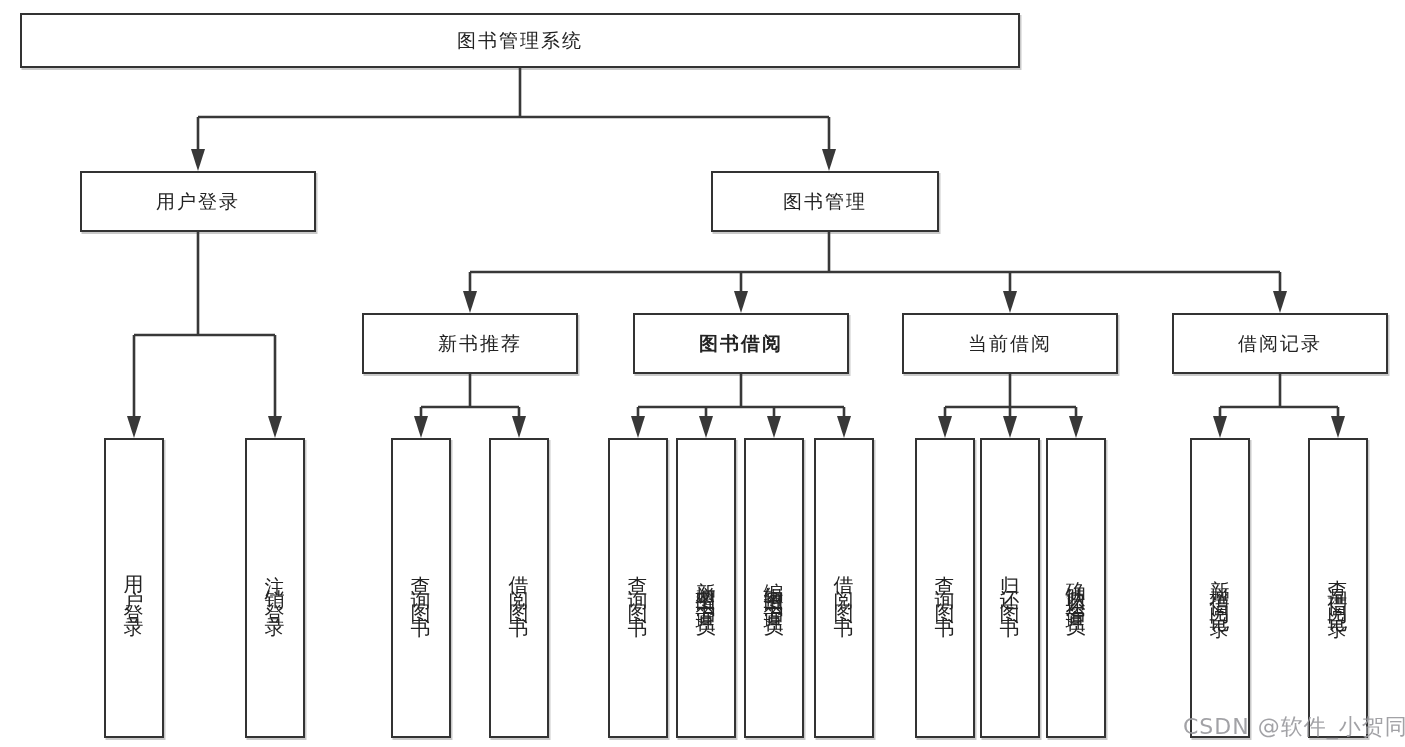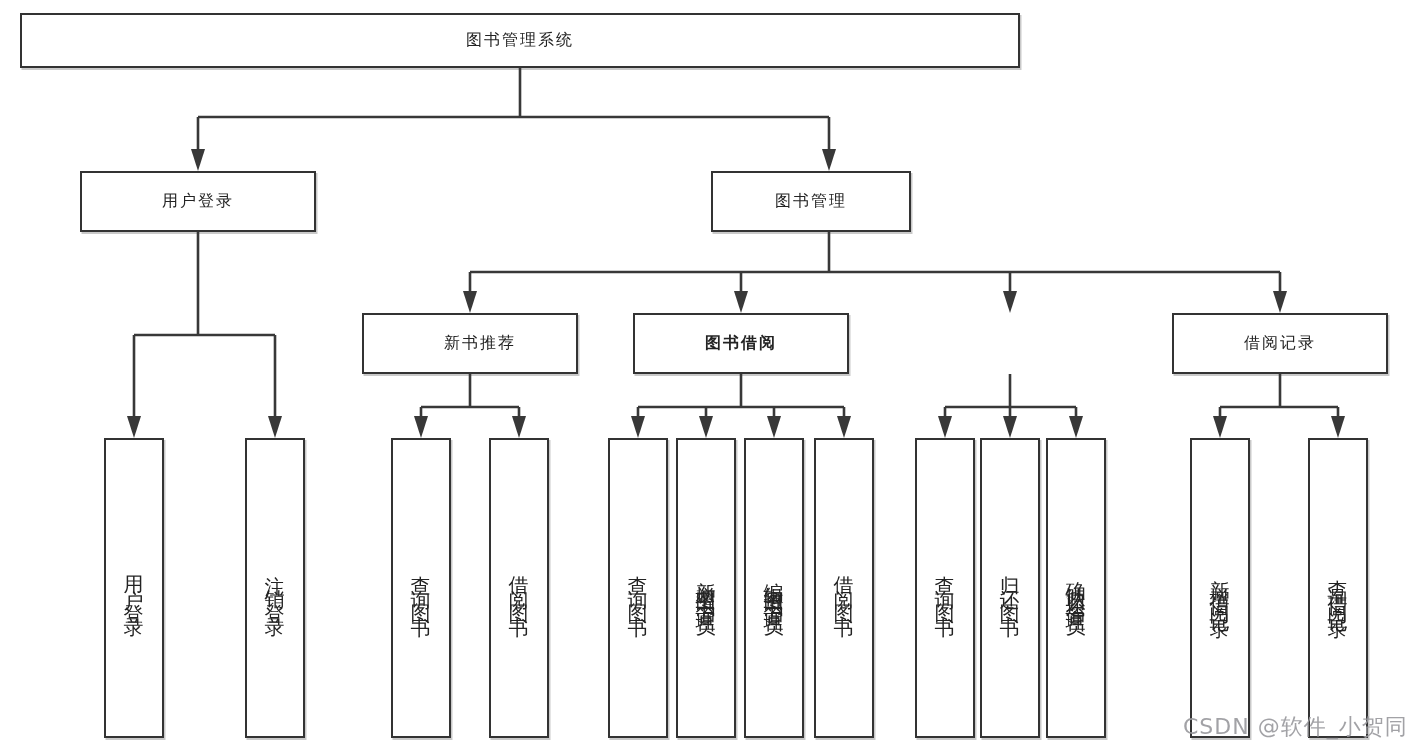--- a/index.html
+++ b/index.html
@@ -27,38 +27,38 @@
     border: 2.5px solid #333333;
     box-sizing: border-box;
     box-shadow: 1.5px 2px 0 rgba(60,60,60,0.28);
     display: flex;
     align-items: center;
     justify-content: center;
     color: #232323;
     z-index: 2;
   }
   .node.h {
-    font-size: 16px;
+    font-size: 19px;
     letter-spacing: 2px;
     white-space: nowrap;
   }
   .node.v {
     writing-mode: vertical-rl;
     text-orientation: upright;
     font-size: 20px;
     line-height: 1;
   }
   .ls4 { letter-spacing: 14px; }
   .ls6 { letter-spacing: 8px; }
   .ls9 { letter-spacing: 5px; }
 
   
   #n-root            { left: 20px;   top: 13px;  width: 1000px; height: 55px; }
   #n-user-login      { left: 80px;   top: 171px; width: 236px;  height: 61px; }
-  #n-book-mgmt       { left: 711px;  top: 171px; width: 200px;  height: 61px; }
+  #n-book-mgmt       { left: 711px;  top: 171px; width: 228px;  height: 61px; }
   #n-new-book-rec    { left: 362px;  top: 313px; width: 216px;  height: 61px; padding-left: 20px; }
   #n-book-borrow     { left: 633px;  top: 313px; width: 216px;  height: 61px; font-weight: bold; }
   #n-current-borrow  { left: 902px;  top: 313px; width: 216px;  height: 61px; }
   #n-borrow-record   { left: 1172px; top: 313px; width: 216px;  height: 61px; }
 
   .leaf { top: 438px; width: 60px; height: 300px; }
   #n-leaf-user-login { left: 104px; }
   #n-leaf-logout     { left: 245px; }
   #n-leaf-rec-query  { left: 391px; }
   #n-leaf-rec-borrow { left: 489px; }
@@ -143,20 +143,21 @@
       <polygon points="1331,416 1345,416 1338,438" fill="#383838"></polygon>
     </svg>
 
   <div id="n-root" class="node h">图书管理系统</div>
 
   <div id="n-user-login" class="node h">用户登录</div>
   <div id="n-book-mgmt" class="node h">图书管理</div>
 
   <div id="n-new-book-rec" class="node h">新书推荐</div>
   <div id="n-book-borrow" class="node h">图书借阅</div>
+  <div id="n-current-borrow" class="node h">当前借阅</div>
   <div id="n-borrow-record" class="node h">借阅记录</div>
 
   <div id="n-leaf-user-login" class="node v leaf ls4">用户登录</div>
   <div id="n-leaf-logout" class="node v leaf ls4">注销登录</div>
 
   <div id="n-leaf-rec-query" class="node v leaf ls4">查询图书</div>
   <div id="n-leaf-rec-borrow" class="node v leaf ls4">借阅图书</div>
 
   <div id="n-leaf-bb-query" class="node v leaf ls4">查询图书</div>
   <div id="n-leaf-bb-add" class="node v leaf ls9">新增图书（管理员）</div>

